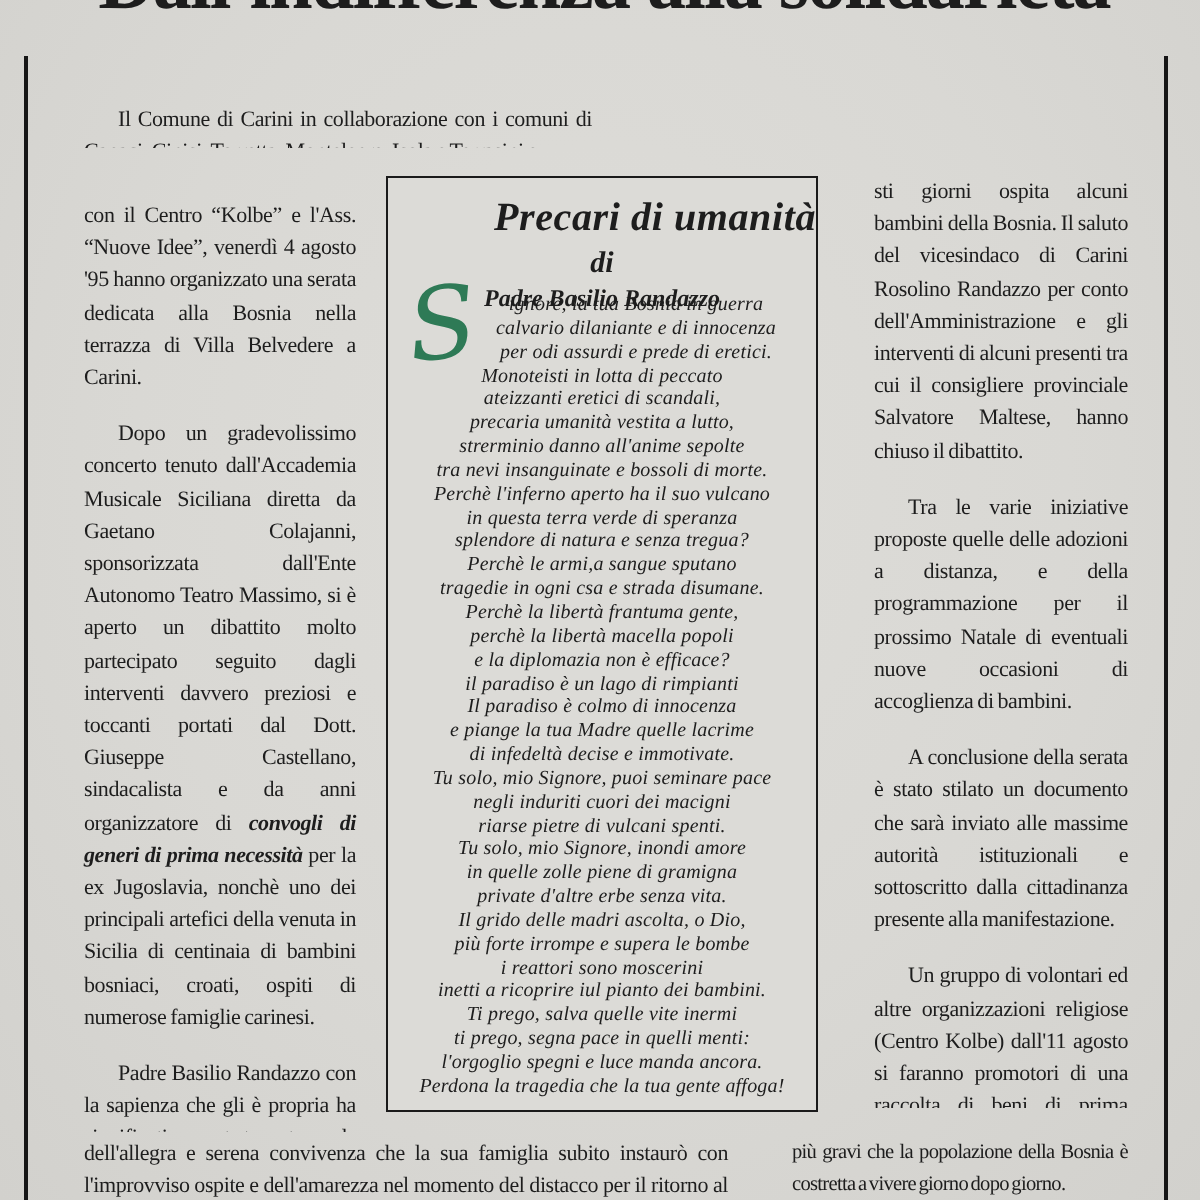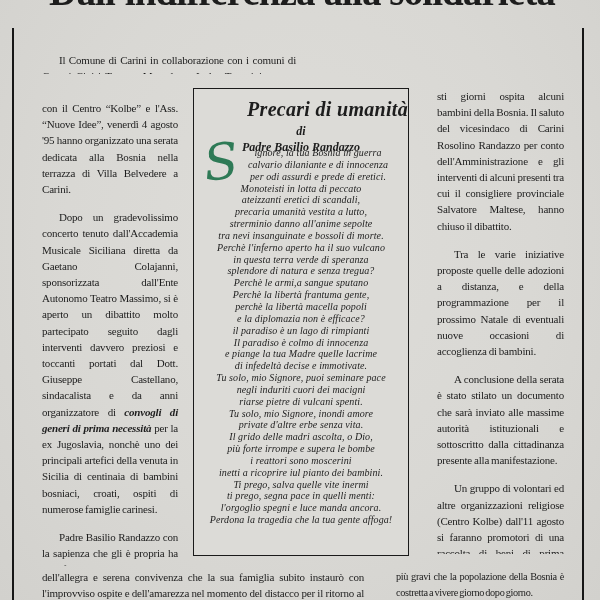--- a/index.html
+++ b/index.html
@@ -28,21 +28,21 @@
   .intro-right{position:absolute;left:318px;top:40px;width:258px;height:34px;overflow:hidden;letter-spacing:-0.35px;}
   .col-left{position:absolute;left:30px;top:88px;width:160px;height:478px;overflow:hidden;}
   .col-right{position:absolute;left:425px;top:76px;width:151px;height:478px;overflow:hidden;}
   .bottom-left{position:absolute;left:30px;top:557px;width:346px;height:50px;overflow:hidden;}
   .bottom-right{position:absolute;left:384px;top:557px;width:192px;height:50px;overflow:hidden;
     font-size:10.3px;letter-spacing:-0.35px;word-spacing:-1px;line-height:16.2px;}
   
   .poem-box{position:absolute;left:193px;top:88px;width:216px;height:468px;box-sizing:border-box;
     border:1.5px solid #1a1a1a;background:var(--boxpaper);}
   .poem-title{margin-top:9px;text-align:right;font-size:20px;font-weight:bold;font-style:italic;letter-spacing:0.3px;}
-  .poem-di{margin-top:3px;text-align:center;font-size:12px;font-weight:bold;font-style:italic;}
+  .poem-di{margin-top:3px;text-align:center;font-size:15px;font-weight:bold;font-style:italic;}
   .poem-author{margin-top:1px;text-align:center;font-size:12px;font-weight:bold;font-style:italic;}
   .poem-lines{position:absolute;left:0;top:58px;width:100%;}
   .poem-line{font-style:italic;font-size:10px;line-height:11.85px;text-align:center;
     white-space:nowrap;letter-spacing:0.1px;}
   .poem-line.cap-pad{padding-left:34px;}
   .dropcap{position:absolute;left:10px;top:48px;font-family:"DejaVu Serif",serif;font-style:italic;
     font-size:50px;line-height:1;color:var(--green);transform:rotate(-6deg);font-weight:500;}
 </style>
 </head>
 <body>
@@ -93,31 +93,33 @@
         <div class="poem-line cap-pad">per odi assurdi e prede di eretici.</div>
         <div class="poem-line">Monoteisti in lotta di peccato</div>
         <div class="poem-line">ateizzanti eretici di scandali,</div>
         <div class="poem-line">precaria umanità vestita a lutto,</div>
         <div class="poem-line">strerminio danno all'anime sepolte</div>
         <div class="poem-line">tra nevi insanguinate e bossoli di morte.</div>
         <div class="poem-line">Perchè l'inferno aperto ha il suo vulcano</div>
         <div class="poem-line">in questa terra verde di speranza</div>
         <div class="poem-line">splendore di natura e senza tregua?</div>
         <div class="poem-line">Perchè le armi,a sangue sputano</div>
+        <div class="poem-line">tragedie in ogni csa e strada disumane.</div>
         <div class="poem-line">Perchè la libertà frantuma gente,</div>
         <div class="poem-line">perchè la libertà macella popoli</div>
         <div class="poem-line">e la diplomazia non è efficace?</div>
         <div class="poem-line">il paradiso è un lago di rimpianti</div>
         <div class="poem-line">Il paradiso è colmo di innocenza</div>
         <div class="poem-line">e piange la tua Madre quelle lacrime</div>
         <div class="poem-line">di infedeltà decise e immotivate.</div>
         <div class="poem-line">Tu solo, mio Signore, puoi seminare pace</div>
         <div class="poem-line">negli induriti cuori dei macigni</div>
         <div class="poem-line">riarse pietre di vulcani spenti.</div>
         <div class="poem-line">Tu solo, mio Signore, inondi amore</div>
+        <div class="poem-line">in quelle zolle piene di gramigna</div>
         <div class="poem-line">private d'altre erbe senza vita.</div>
         <div class="poem-line">Il grido delle madri ascolta, o Dio,</div>
         <div class="poem-line">più forte irrompe e supera le bombe</div>
         <div class="poem-line">i reattori sono moscerini</div>
         <div class="poem-line">inetti a ricoprire iul pianto dei bambini.</div>
         <div class="poem-line">Ti prego, salva quelle vite inermi</div>
         <div class="poem-line">ti prego, segna pace in quelli menti:</div>
         <div class="poem-line">l'orgoglio spegni e luce manda ancora.</div>
         <div class="poem-line">Perdona la tragedia che la tua gente affoga!</div>
       </div>

